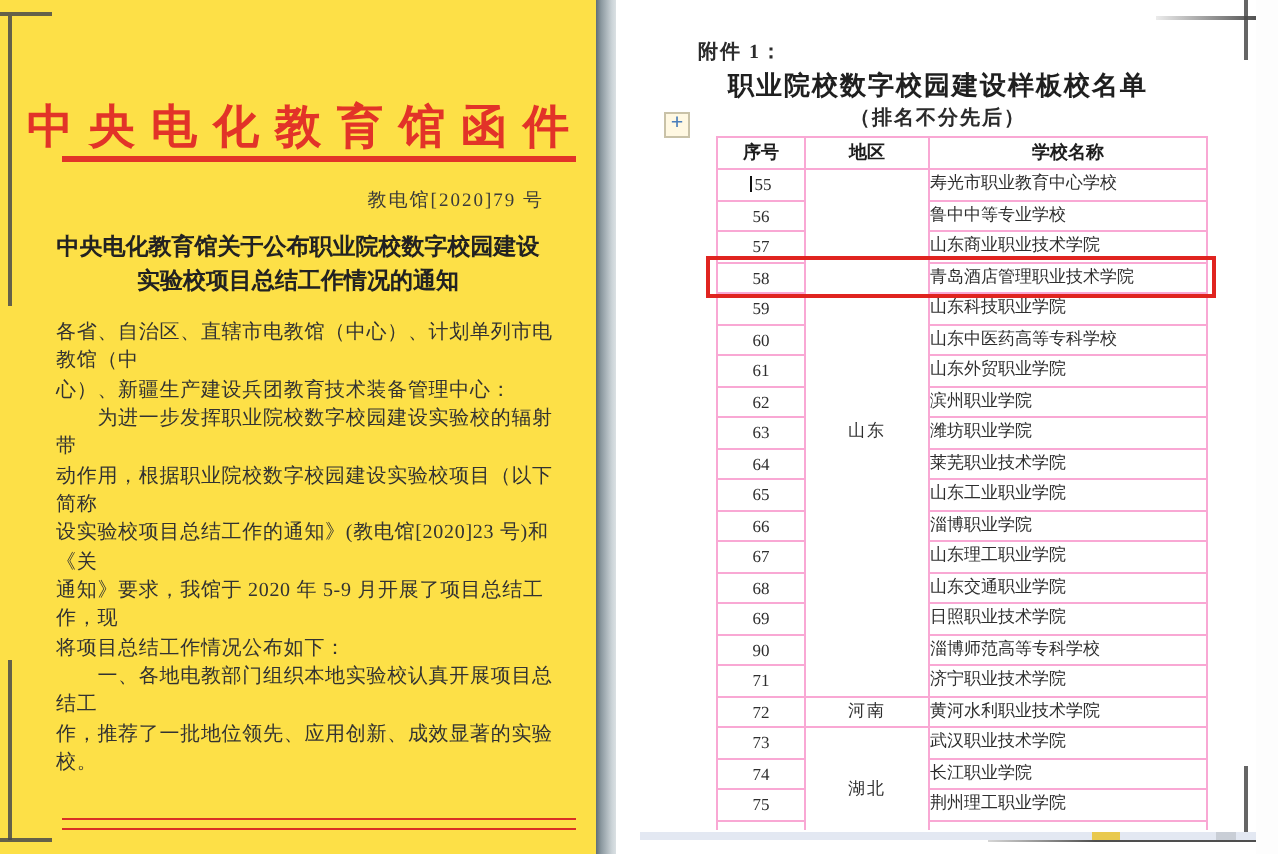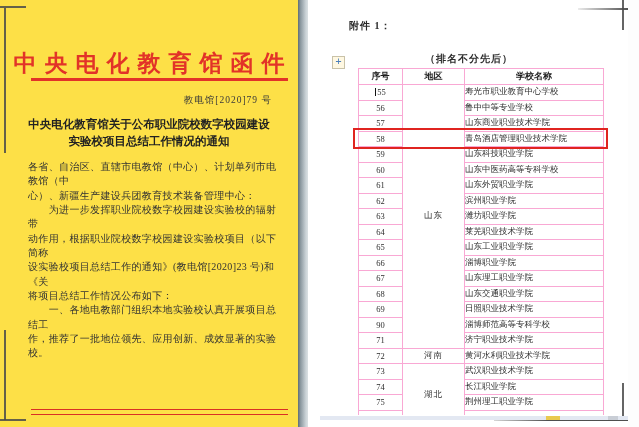--- a/index.html
+++ b/index.html
@@ -80,37 +80,39 @@
       <div>中央电化教育馆关于公布职业院校数字校园建设</div>
       <div>实验校项目总结工作情况的通知</div>
     </div>
 
     <div id="body-lines">
         <div>各省、自治区、直辖市电教馆（中心）、计划单列市电教馆（中</div>
         <div>心）、新疆生产建设兵团教育技术装备管理中心：</div>
         <div>　　为进一步发挥职业院校数字校园建设实验校的辐射带</div>
         <div>动作用，根据职业院校数字校园建设实验校项目（以下简称</div>
         <div>设实验校项目总结工作的通知》(教电馆[2020]23 号)和《关</div>
+        <div>通知》要求，我馆于 2020 年 5-9 月开展了项目总结工作，现</div>
         <div>将项目总结工作情况公布如下：</div>
         <div>　　一、各地电教部门组织本地实验校认真开展项目总结工</div>
         <div>作，推荐了一批地位领先、应用创新、成效显著的实验校。</div>
       </div>
 
     <div id="footer-rule"></div>
   </div>
 
   <div id="page-divider"></div>
 
   <div id="right-page">
     <div class="cropmark" id="rp-tick-top"></div>
     <div class="cropmark" id="rp-edge-top"></div>
     <div class="cropmark" id="rp-edge-bottom"></div>
     <div class="cropmark" id="rp-tick-bottom"></div>
 
     <div id="attachment-label">附件 1：</div>
+    <div id="table-title">职业院校数字校园建设样板校名单</div>
     <div id="table-subtitle">（排名不分先后）</div>
     <div id="plus-handle">+</div>
 
     <div id="table-wrap">
       <table id="school-table">
         <colgroup>
             <col style="width:44px">
             <col style="width:62px">
             <col style="width:139px">
           </colgroup>

